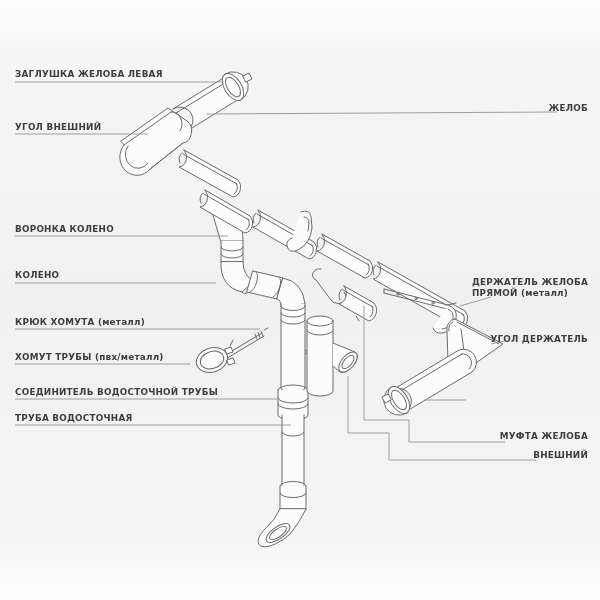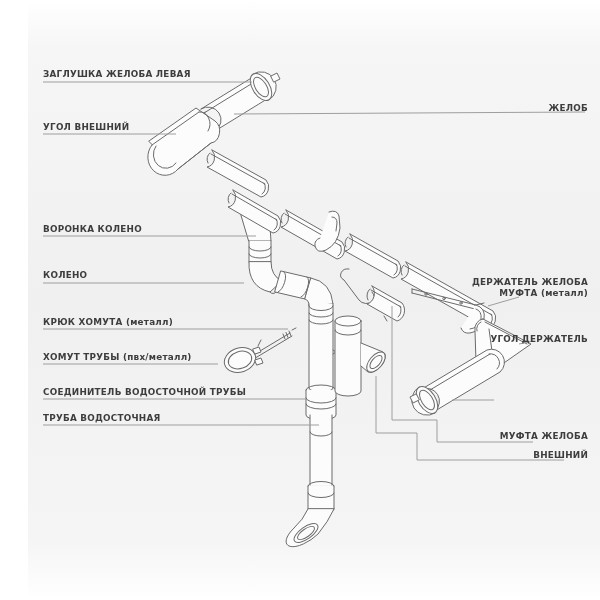--- a/index.html
+++ b/index.html
@@ -4,29 +4,28 @@
 <style>
   html,body{margin:0;padding:0;}
   body{
     width:600px;height:600px;position:relative;overflow:hidden;
     font-family:"DejaVu Sans","Liberation Sans",sans-serif;
     background:#ffffff;
   }
   .stage{
     position:absolute;inset:0;
     background:linear-gradient(180deg,#ffffff 0%,#f6f6f6 8%,#f0f0f0 50%,#f5f5f5 90%,#ffffff 100%);
-    margin-left:28px;
   }
   svg.draw{position:absolute;left:0;top:0;}
   .lbl{
     position:absolute;
     font-size:8.8px;font-weight:bold;letter-spacing:.25px;
     color:#3d3d3d;white-space:nowrap;line-height:1.3;
   }
-  .lbl.right{text-align:right;}
+  .lbl.right{}
 </style>
 </head>
 <body>
 
 <div class="stage">
 
 <svg class="draw" width="600" height="600" viewBox="0 0 600 600">
 
   <g stroke="#6b6b6b" stroke-width="1" fill="none" stroke-linecap="round" stroke-linejoin="round">
 
@@ -225,20 +224,20 @@
 <div class="lbl" style="left:15px;top:270px">КОЛЕНО</div>
 <div class="lbl" style="left:15px;top:317px">КРЮК ХОМУТА (металл)</div>
 <div class="lbl" style="left:15px;top:387px">СОЕДИНИТЕЛЬ ВОДОСТОЧНОЙ ТРУБЫ</div>
 <div class="lbl" style="left:15px;top:352px">ХОМУТ ТРУБЫ (пвх/металл)</div>
 <div class="lbl" style="left:15px;top:413px">ТРУБА ВОДОСТОЧНАЯ</div>
 
 <div class="lbl right" style="right:12px;top:103px">ЖЕЛОБ</div>
 
 <div class="lbl right" style="right:12px;top:277px">
   <div>ДЕРЖАТЕЛЬ ЖЕЛОБА</div>
-  <div>МУФТА (металл)</div>
+  <div>ПРЯМОЙ (металл)</div>
 </div>
 
 <div class="lbl right" style="right:12px;top:334px">УГОЛ ДЕРЖАТЕЛЬ</div>
 <div class="lbl right" style="right:12px;top:431px">МУФТА ЖЕЛОБА</div>
 <div class="lbl right" style="right:12px;top:450px">ВНЕШНИЙ</div>
 
 </div>
 
 </body></html>

